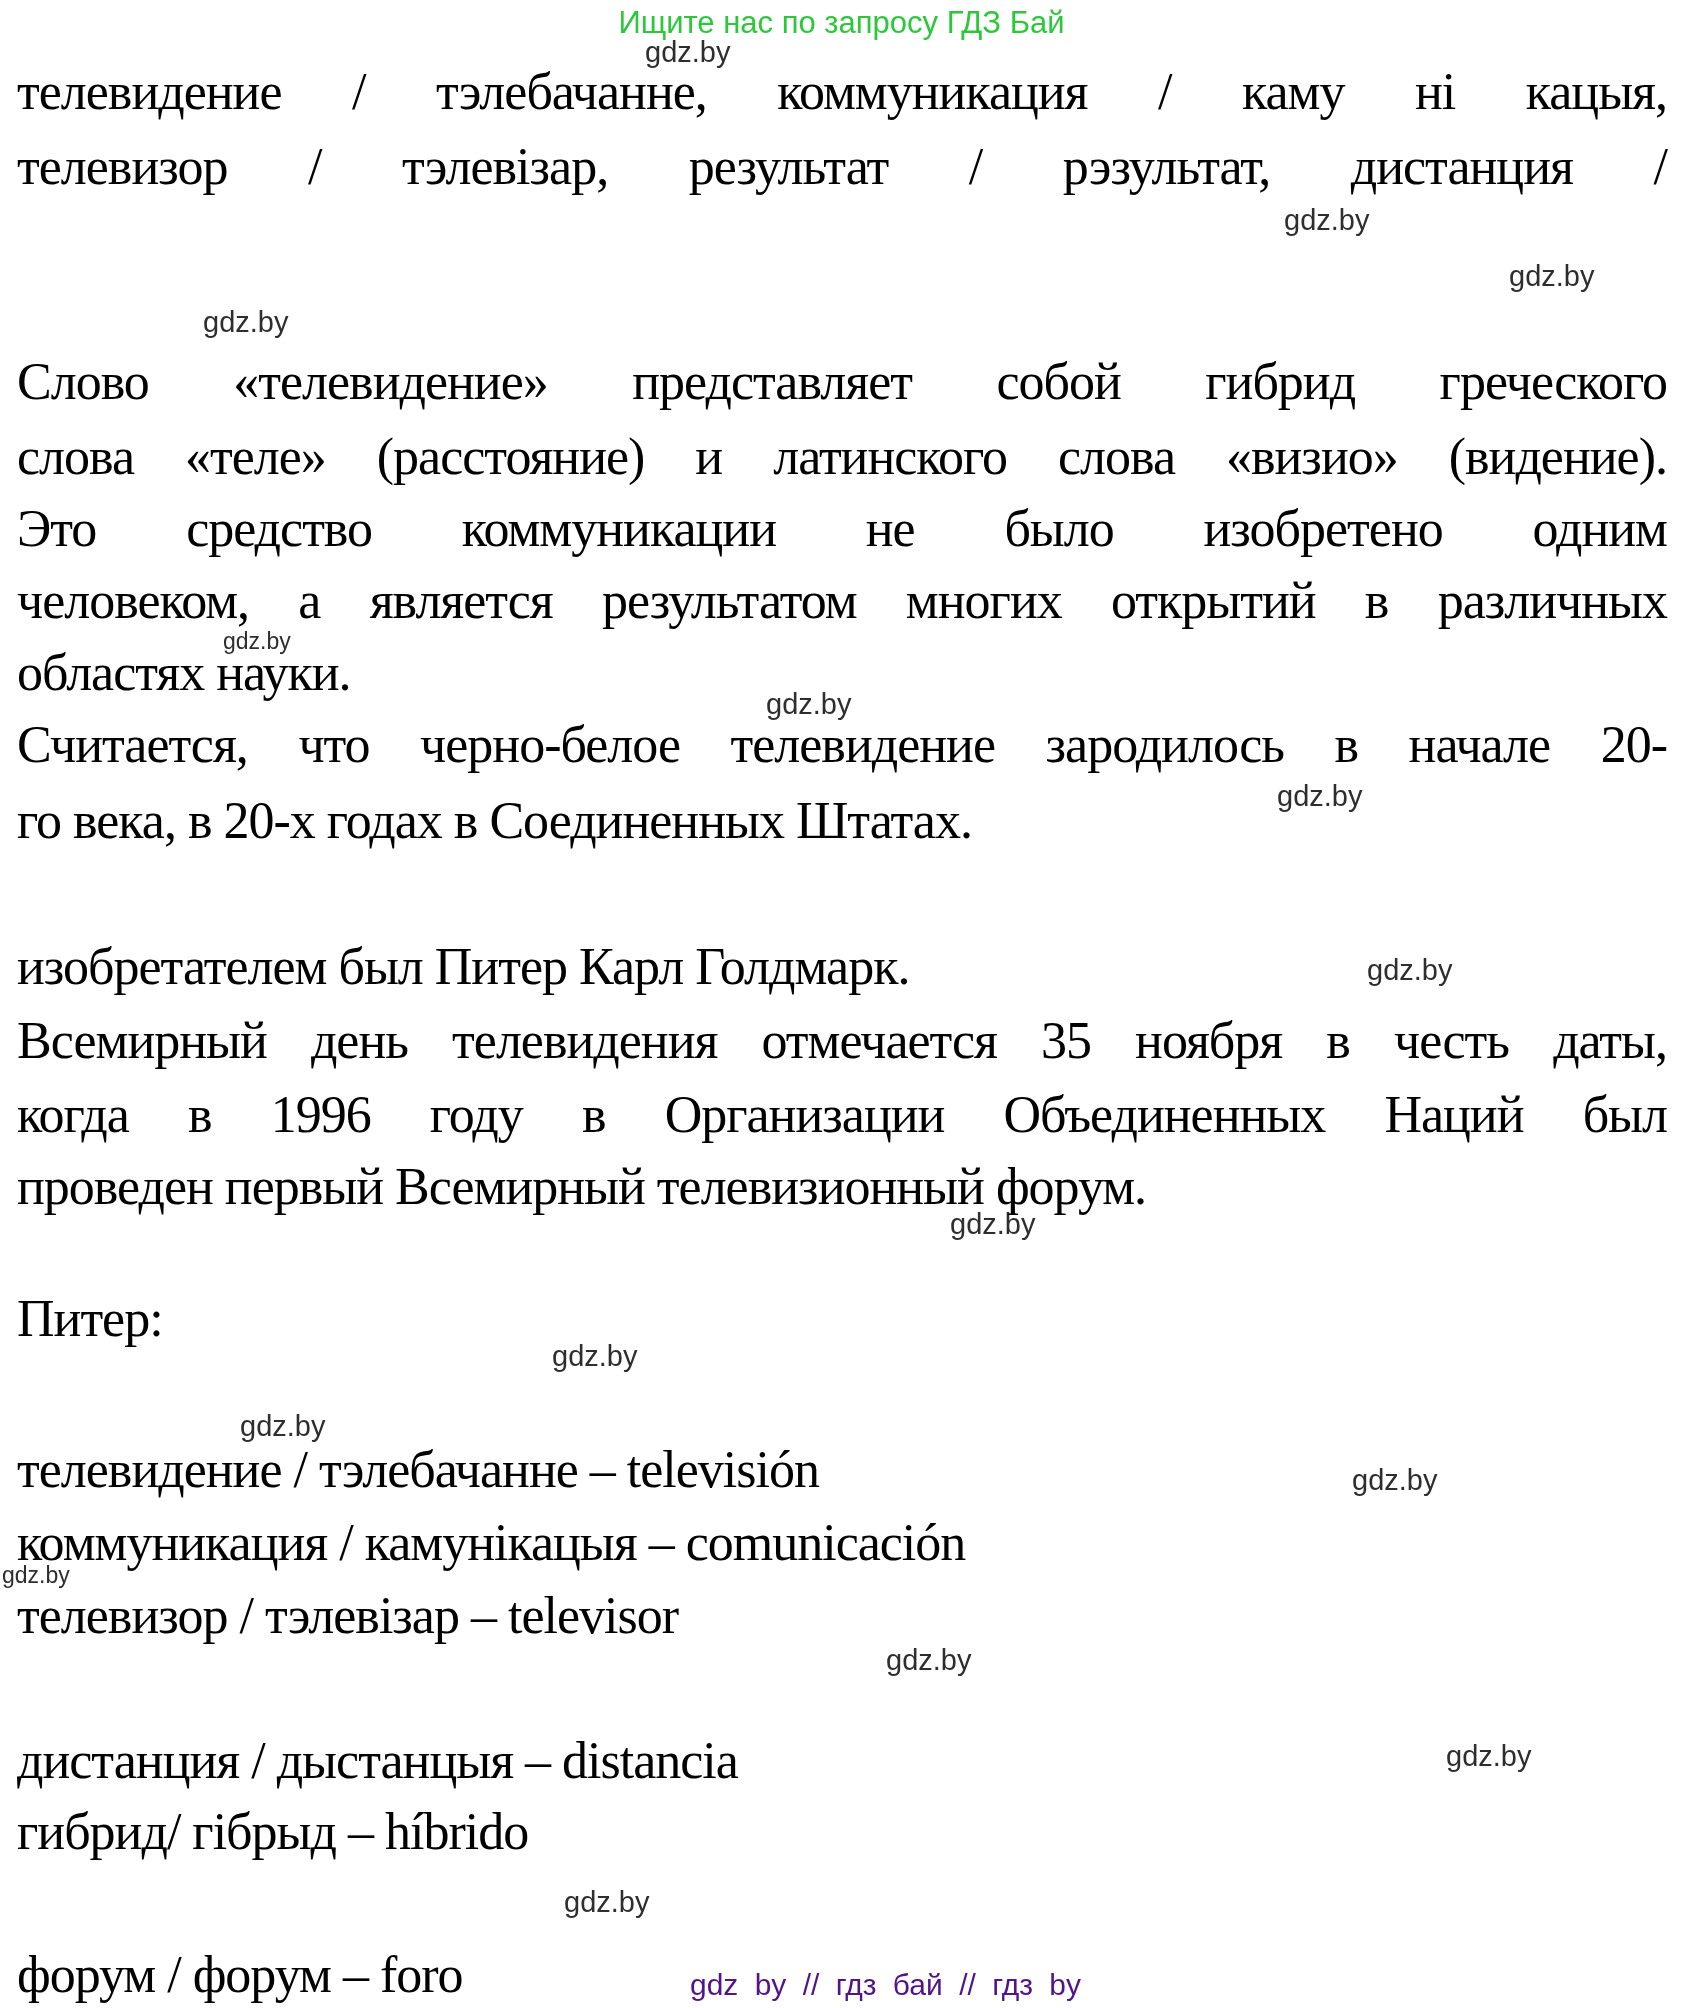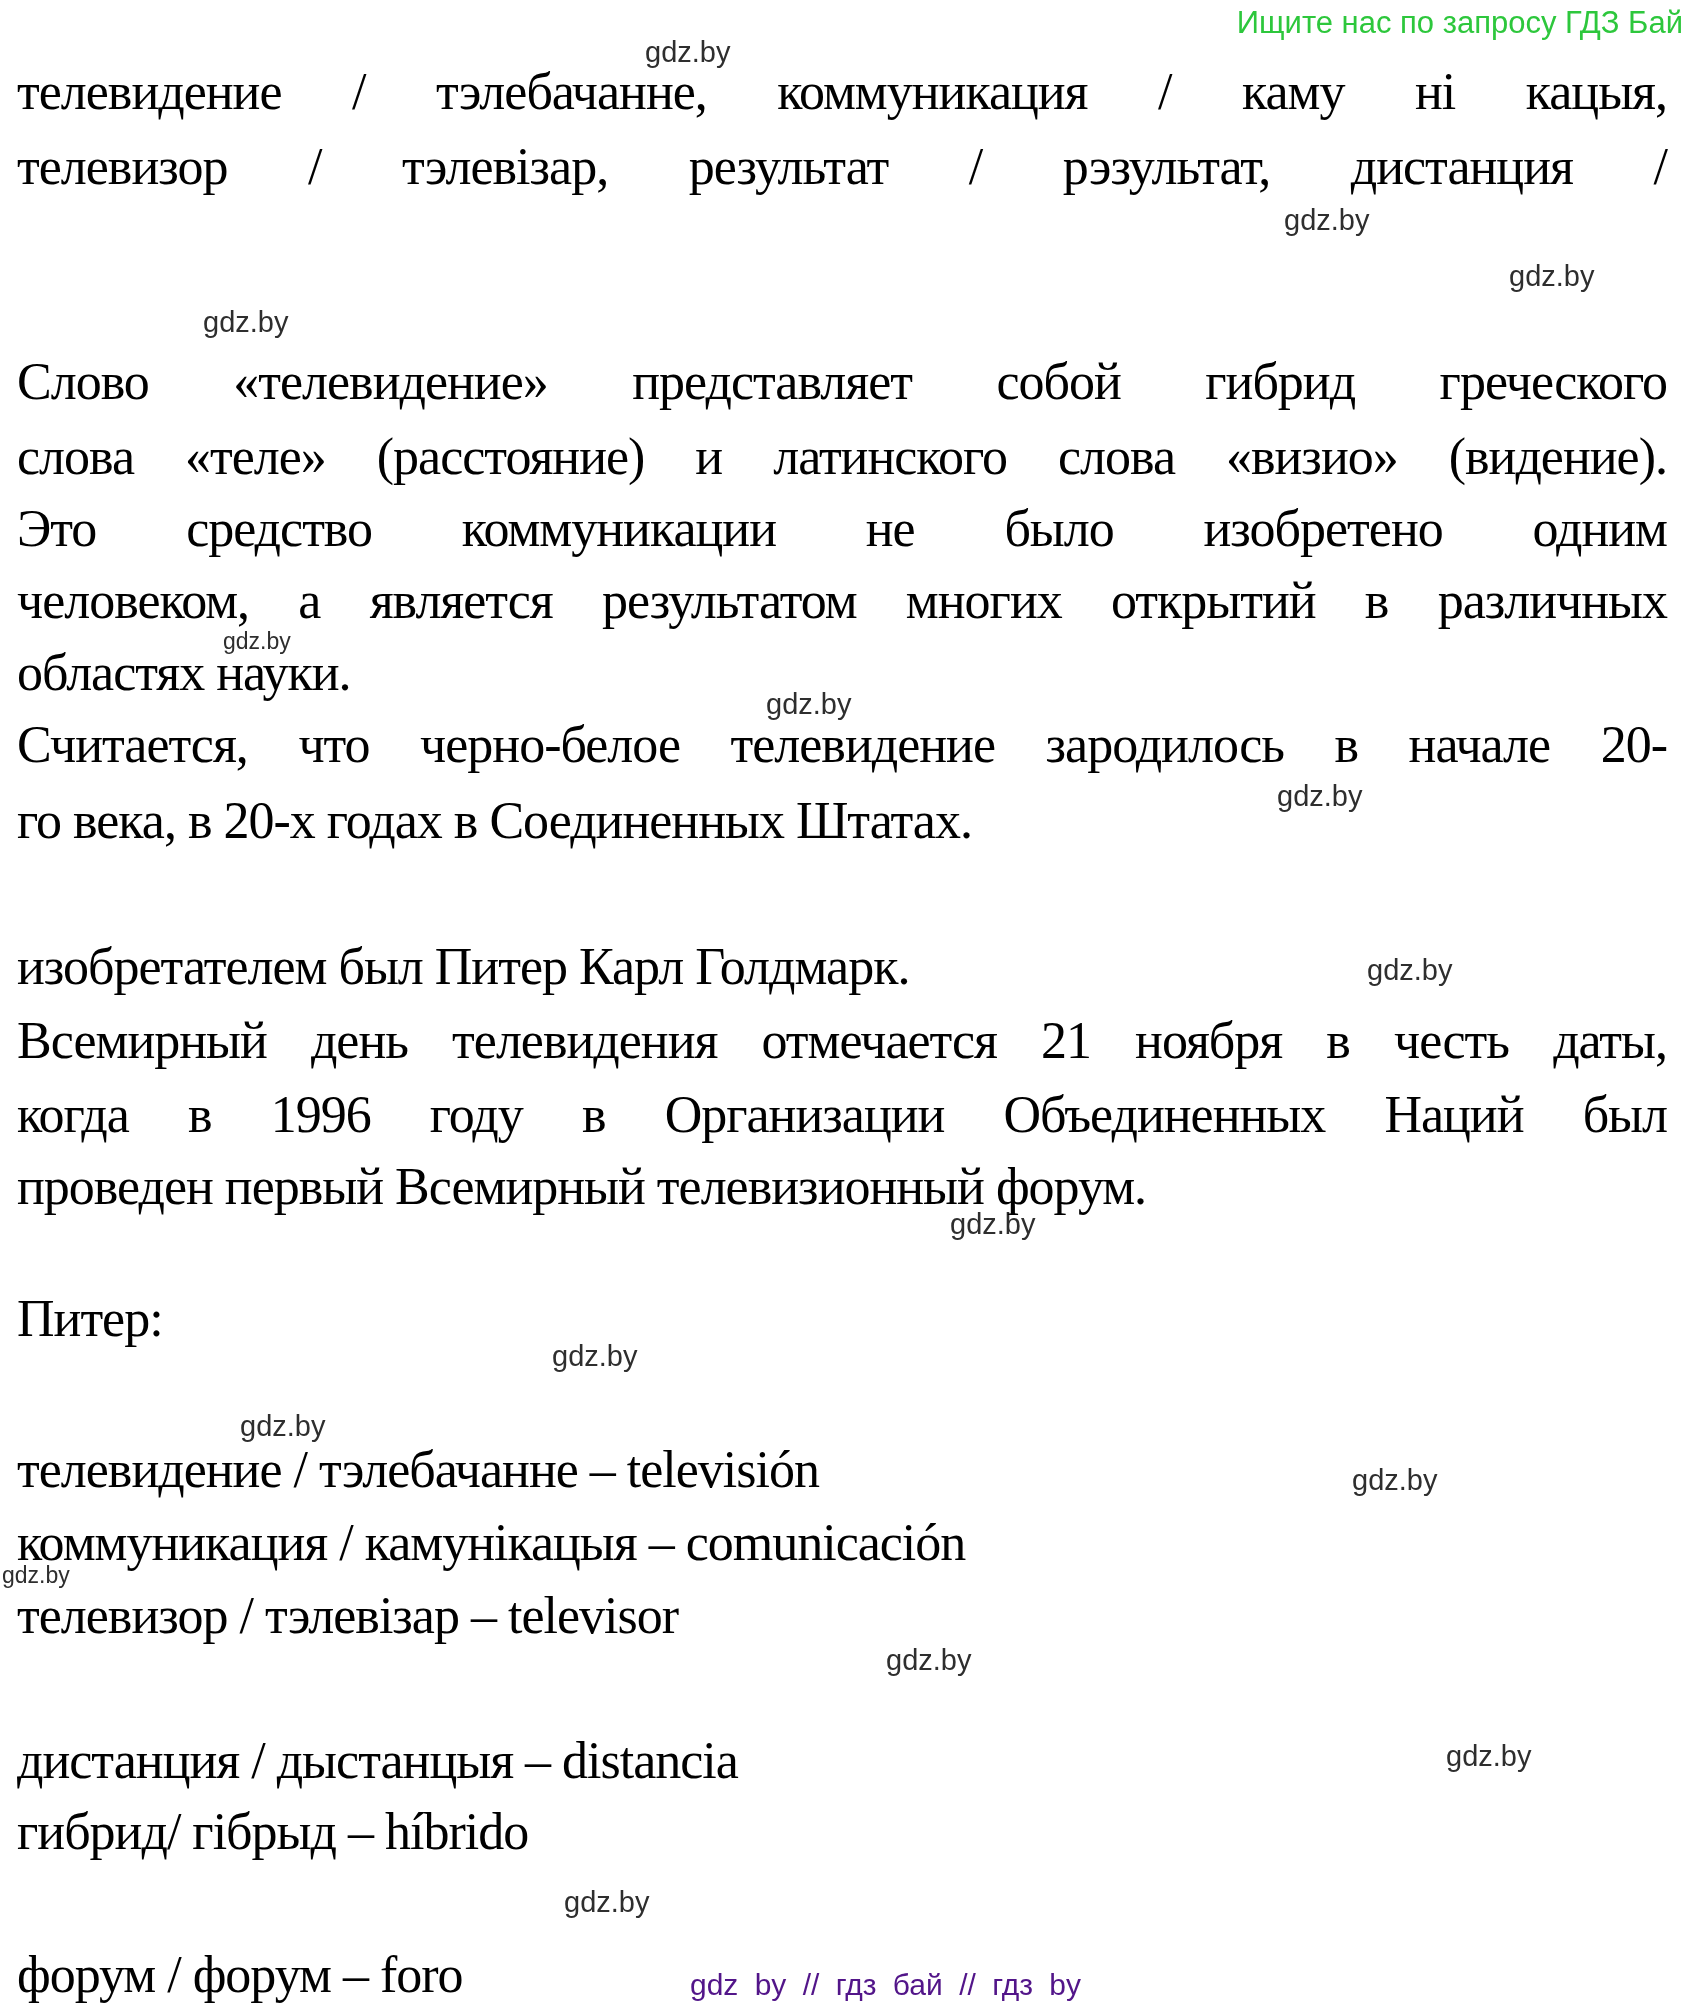--- a/index.html
+++ b/index.html
@@ -7,21 +7,21 @@
     width: 1683px; height: 2008px;
     background: #ffffff;
     position: relative;
     overflow: hidden;
     font-family: "Liberation Serif", "DejaVu Serif", serif;
     color: #000000;
   }
   .page { position: absolute; inset: 0; }
   .promo {
     position: absolute; top: 5px; left: 0; width: 1683px;
-    text-align: right;
+    text-align: center;
     font-family: "Liberation Sans", "DejaVu Sans", sans-serif;
     font-size: 31px; font-weight: 500;
     color: var(--promo-green, #2dc73c);
     letter-spacing: 0px;
   }
   .wm {
     position: absolute;
     font-family: "Liberation Sans", "DejaVu Sans", sans-serif;
     font-size: 29px;
     color: var(--watermark-gray, #2e2e2e);
@@ -81,21 +81,21 @@
   <div class="line just" style="top:430px">слова «теле» (расстояние) и латинского слова «визио» (видение).</div>
   <div class="line just" style="top:502px">Это средство коммуникации не было изобретено одним</div>
   <div class="line just" style="top:574px">человеком, а является результатом многих открытий в различных</div>
   <div class="line" style="top:646px">областях науки.</div>
 
   <div class="line just" style="top:718px">Считается, что черно-белое телевидение зародилось в начале 20-</div>
   <div class="line" style="top:794px">го века, в 20-х годах в Соединенных Штатах.</div>
 
   <div class="line" style="top:940px">изобретателем был Питер Карл Голдмарк.</div>
 
-  <div class="line just" style="top:1014px">Всемирный день телевидения отмечается 21 ноября в честь даты,</div>
+  <div class="line just" style="top:1014px">Всемирный день телевидения отмечается 35 ноября в честь даты,</div>
   <div class="line just" style="top:1088px">когда в 1996 году в Организации Объединенных Наций был</div>
   <div class="line" style="top:1160px">проведен первый Всемирный телевизионный форум.</div>
 
   <div class="line" style="top:1292px">Питер:</div>
   <div class="line" style="top:1443px">телевидение / тэлебачанне – televisión</div>
   <div class="line" style="top:1516px">коммуникация / камунікацыя – comunicación</div>
   <div class="line" style="top:1589px">телевизор / тэлевізар – televisor</div>
   <div class="line" style="top:1734px">дистанция / дыстанцыя – distancia</div>
   <div class="line" style="top:1805px">гибрид/ гібрыд – híbrido</div>
   <div class="line" style="top:1948px">форум / форум – foro</div>

